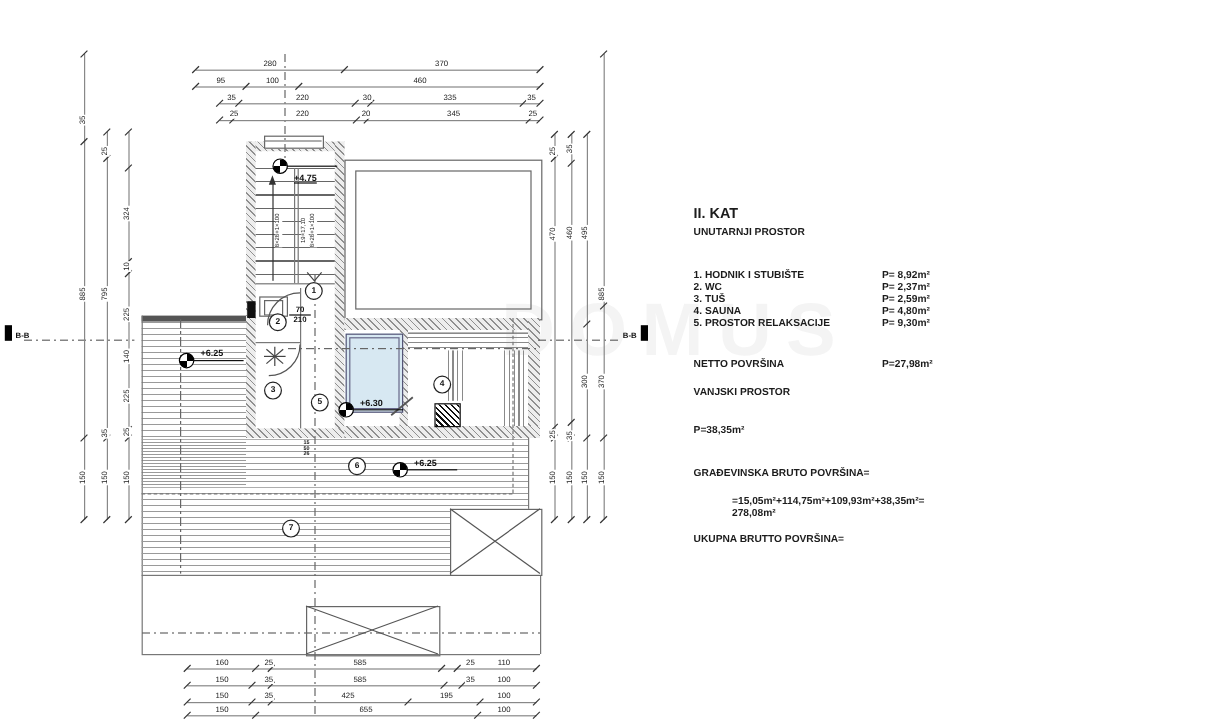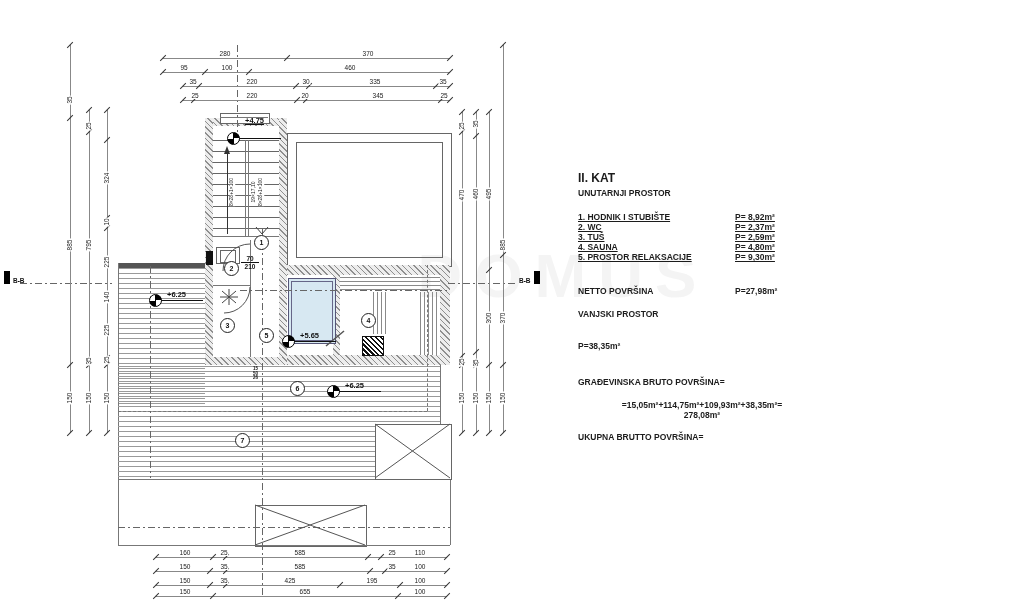--- a/index.html
+++ b/index.html
@@ -47,27 +47,27 @@
   .bb-flag{position:absolute;width:6px;height:13px;background:#000;}
   .bb-text{position:absolute;font-size:6.5px;font-weight:bold;color:#111;}
   
   #legend{position:absolute;left:578px;top:172px;width:216px;font-size:8.5px;line-height:10px;
           font-weight:bold;color:#1c1c1c;}
   #legend .title{font-size:12px;line-height:13px;}
   #legend .subtitle{font-size:8.5px;margin-top:3px;}
   .lrow{display:flex;}
   .lrow .ll{flex:1;}
   .lrow .lv{width:59px;}
-  #legend-interior{margin-top:14px;text-decoration:underline;}
+  #legend-interior{margin-top:26px;}
   #legend-netto{margin-top:24px;}
   #legend-vanjski{margin-top:13px;}
   #legend-exterior{margin-top:10px;}
   #legend-brutto{margin-top:22px;}
   #legend-gradj{margin-top:26px;}
-  .formula{margin-top:13px;padding-left:32px;text-align:center;}
+  .formula{margin-top:13px;padding-left:32px;}
   #legend-ukupna{margin-top:12px;}
   .note-normal{font-weight:normal;}
   
   #watermark{position:absolute;left:408px;top:240px;width:310px;text-align:center;
              font-size:62px;font-weight:bold;letter-spacing:12px;color:rgba(60,60,70,0.06);
              pointer-events:none;}
   svg{position:absolute;left:0;top:0;pointer-events:none;}
 </style>
 </head>
 <body>
@@ -324,27 +324,27 @@
   <div id="marks-layer">
       <div class="room-circle" style="left: 254px; top: 235px;">1</div>
       <div class="room-circle" style="left: 224px; top: 261px;">2</div>
       <div class="room-circle" style="left: 220px; top: 318px;">3</div>
       <div class="room-circle" style="left: 361px; top: 313px;">4</div>
       <div class="room-circle" style="left: 259px; top: 328px;">5</div>
       <div class="room-circle" style="left: 290px; top: 381px;">6</div>
       <div class="room-circle" style="left: 235px; top: 433px;">7</div>
       <div class="lvl-circle" style="left: 227px; top: 132px;"></div>
       <div class="lvl-line" style="left: 239px; top: 138px; width: 42px;"></div>
-      <div class="lvl-text" style="left: 245px; top: 116px; text-decoration: underline;">+4.75</div>
+      <div class="lvl-text" style="left: 245px; top: 144px; text-decoration: underline;">+4.75</div>
       <div class="lvl-circle" style="left: 149px; top: 294px;"></div>
       <div class="lvl-line" style="left: 161px; top: 300px; width: 42px;"></div>
       <div class="lvl-text" style="left: 167px; top: 290px;">+6.25</div>
       <div class="lvl-circle" style="left: 282px; top: 335px;"></div>
       <div class="lvl-line" style="left: 294px; top: 341px; width: 42px;"></div>
-      <div class="lvl-text" style="left: 300px; top: 331px;">+5.65</div>
+      <div class="lvl-text" style="left: 300px; top: 331px;">+6.30</div>
       <div class="lvl-circle" style="left: 327px; top: 385px;"></div>
       <div class="lvl-line" style="left: 339px; top: 391px; width: 42px;"></div>
       <div class="lvl-text" style="left: 345px; top: 381px;">+6.25</div>
       <div class="note-rot" style="left: 232px; top: 192px;">8×28+1×100</div>
       <div class="note-rot" style="left: 254px; top: 192px;">19×17,10</div>
       <div class="note-rot" style="left: 261px; top: 192px;">8×28+1×100</div>
       <div class="tiny-note" style="left: 253px; top: 367px;">
         <div>15</div>
         <div>50</div>
         <div>26</div>

